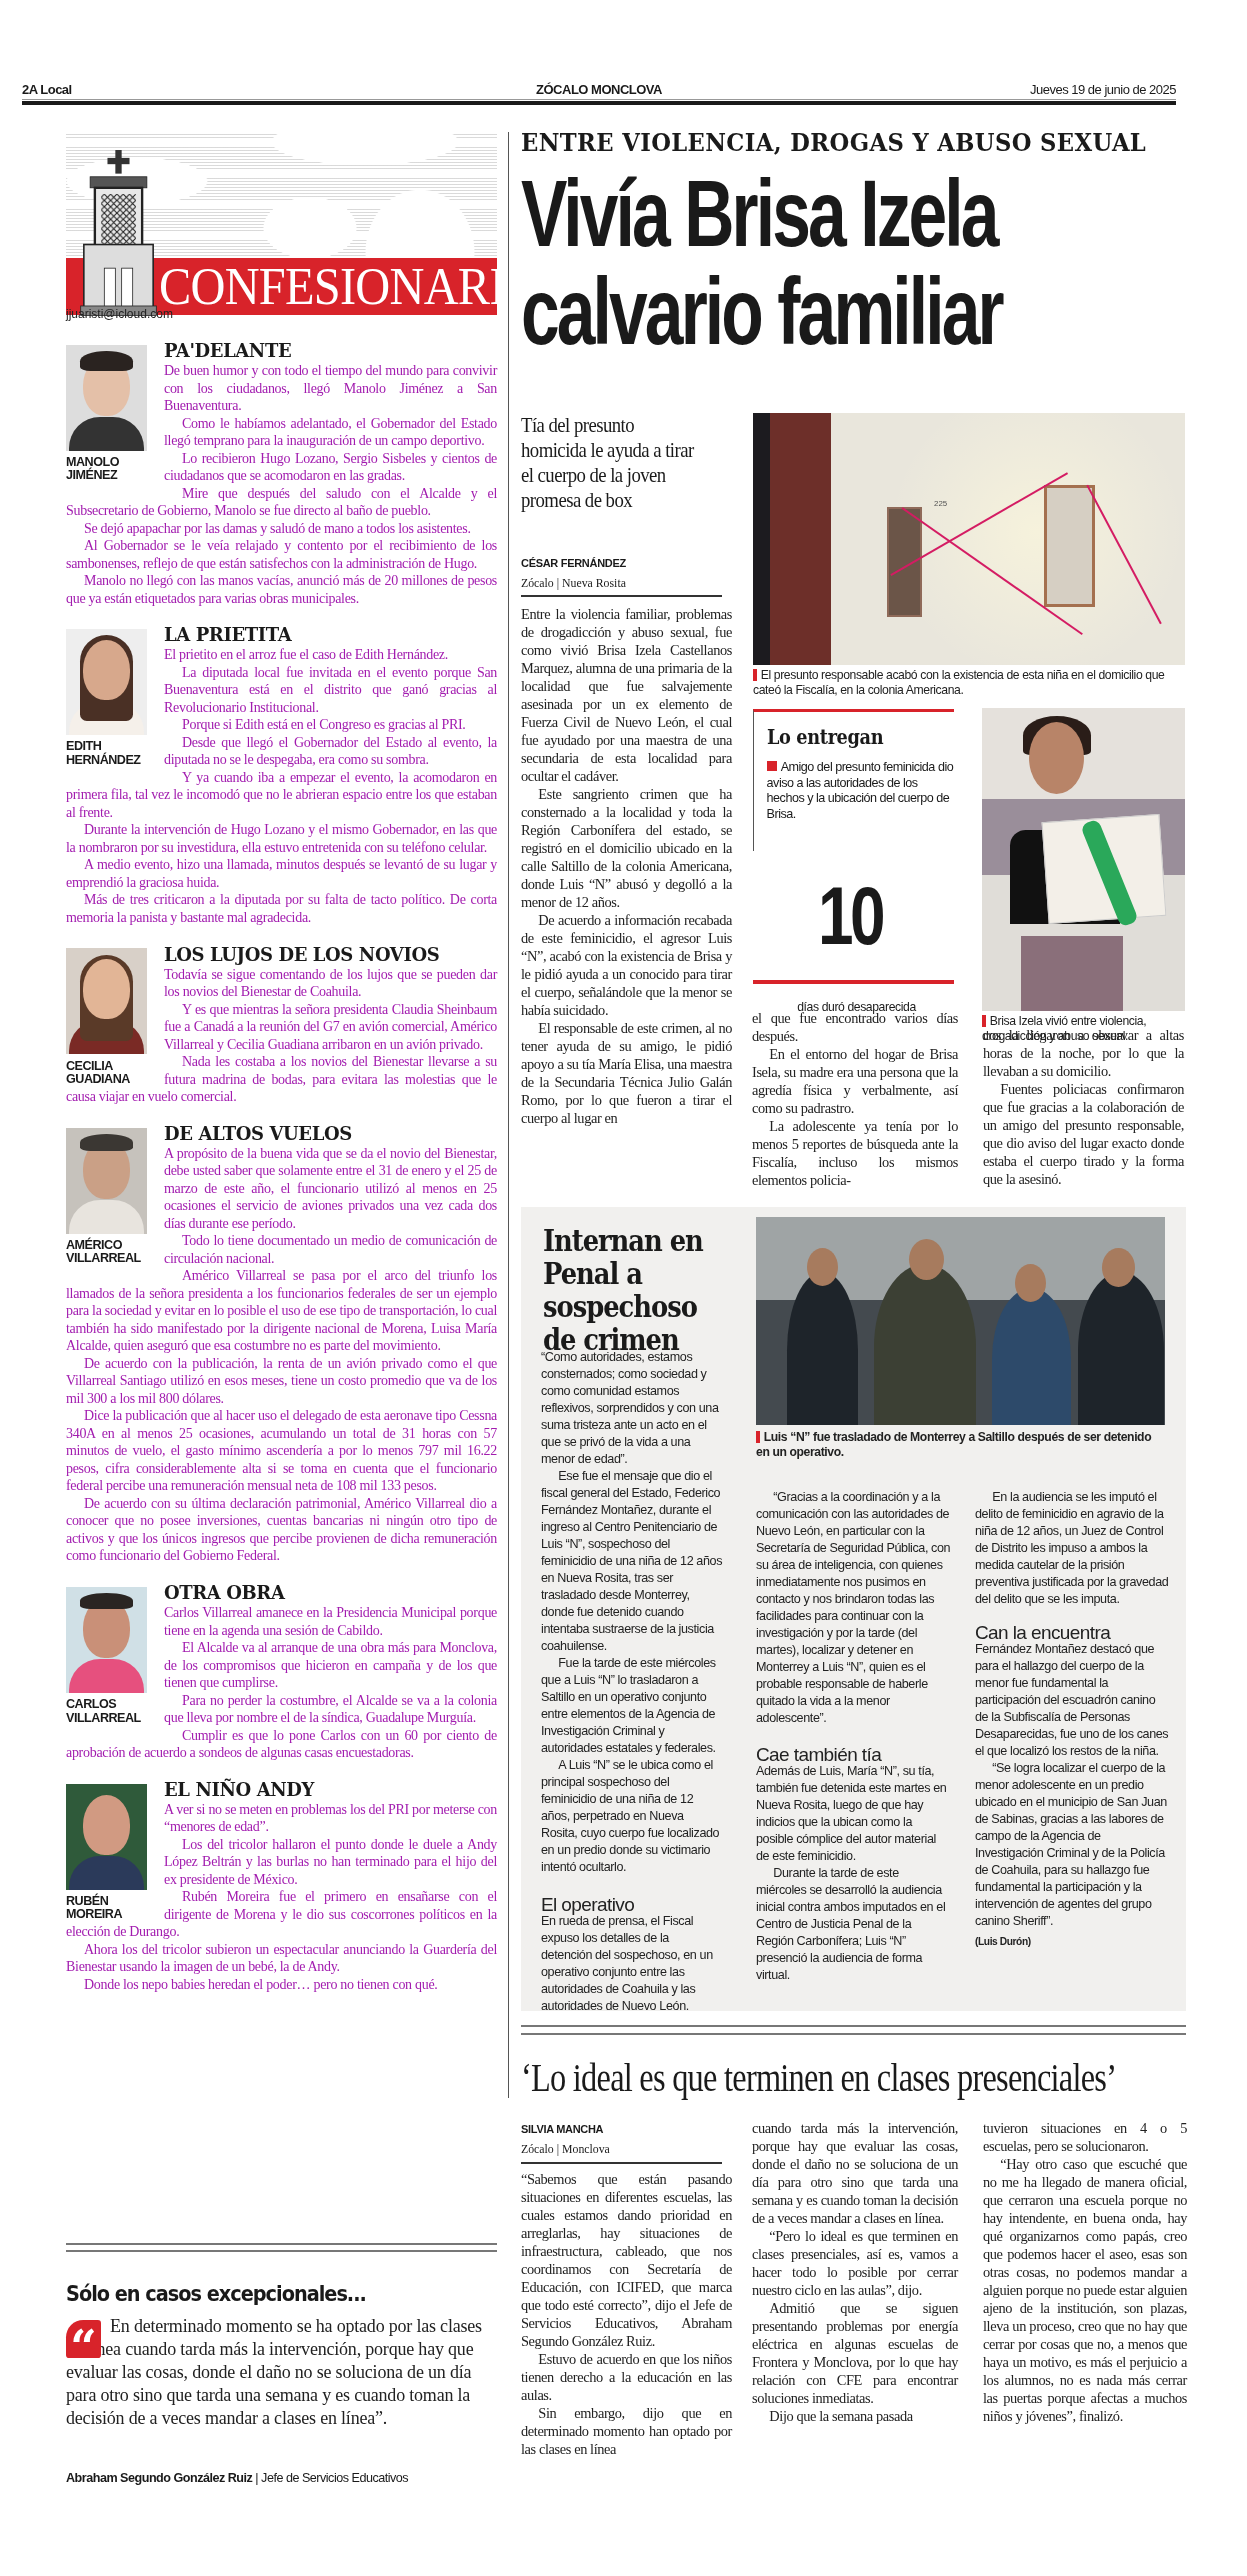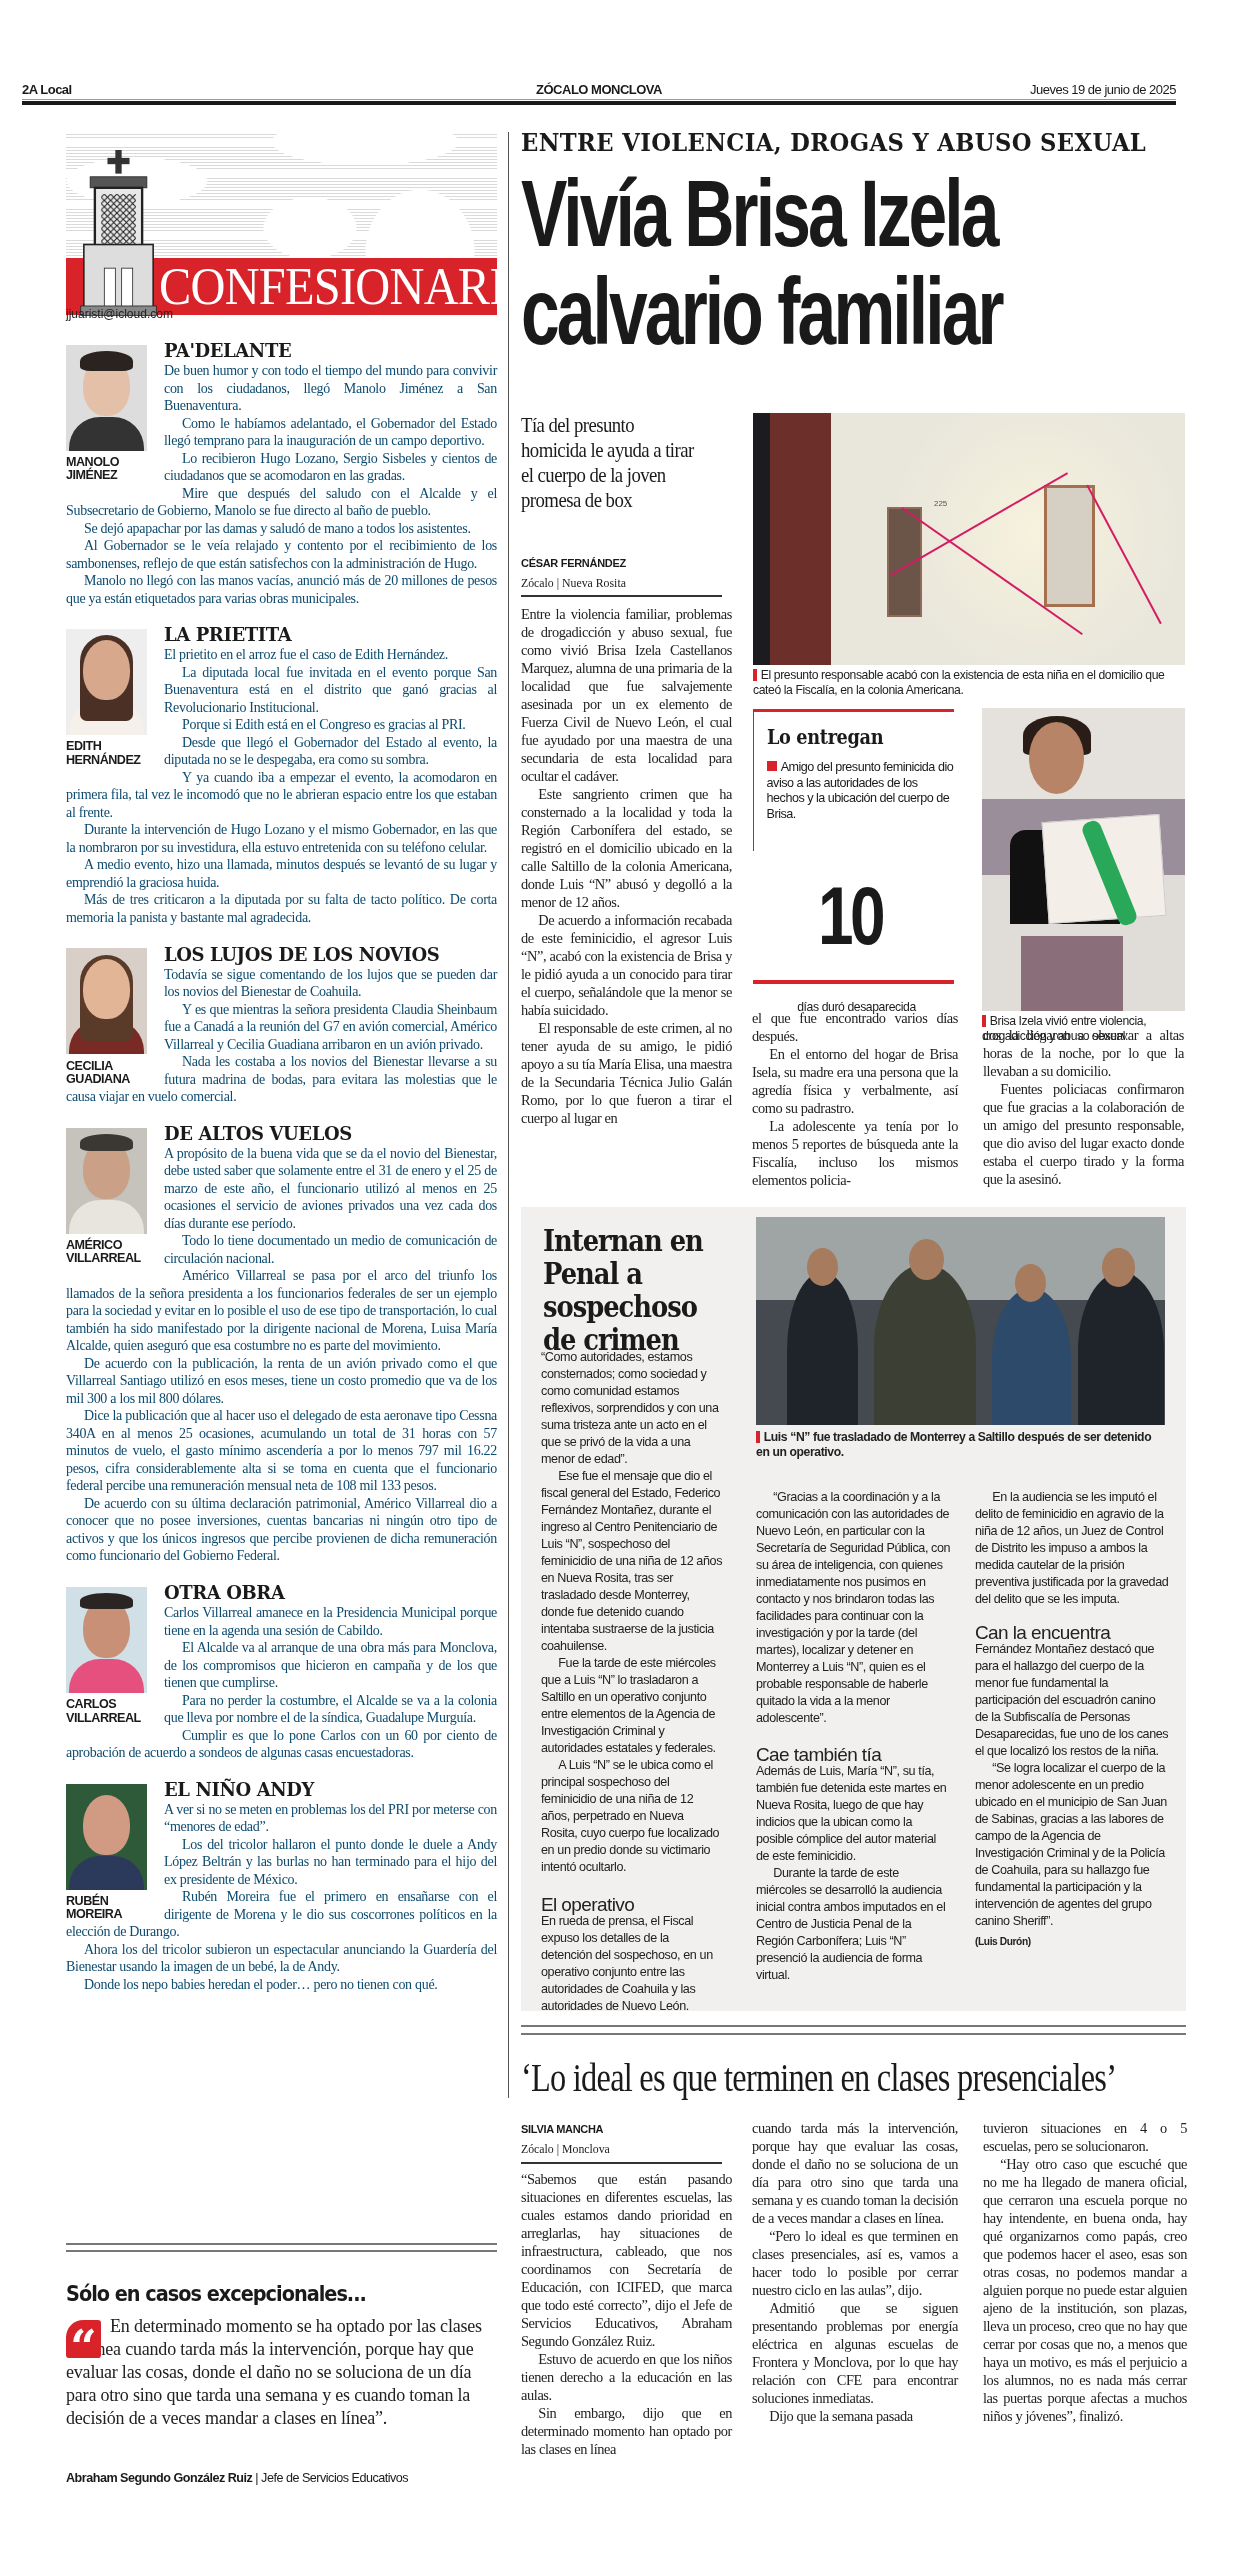--- a/index.html
+++ b/index.html
@@ -34,21 +34,21 @@
 
   
   .col-left { left: 66px; top: 340px; width: 431px; }
   .section { position: relative; margin-bottom: 17.3px; }
   .section .photo { position: absolute; left: 0; top: 4.7px; width: 81px; height: 106px; background: #c9c2bc; overflow: hidden; }
   .section .photo .head { position: absolute; left: 17.3px; top: 11px; width: 47px; height: 60px; border-radius: 50% 50% 46% 46%; background: #d9ad93; }
   .section .photo .body { position: absolute; left: 3.1px; top: 72px; width: 75px; height: 47px; border-radius: 31px 31px 0 0; background: #333; }
   .section .photo .hair { position: absolute; left: 14px; top: 6.3px; width: 53px; height: 31px; border-radius: 50% 50% 20% 20%; background: #3a2a22; }
   .section .pname { position: absolute; left: 0; top: 116px; width: 86px; font-family: "Liberation Sans", sans-serif; font-weight: bold; font-size: 12.6px; line-height: 13.4px; letter-spacing: -0.5px; color: #1a1a1a; }
   .section h3 { margin-left: 98px; font-family: "DejaVu Serif", serif; font-size: 18px; line-height: 22px; font-weight: bold; letter-spacing: -0.4px; }
-  .section .txt { font-size: 14px; line-height: 17.5px; text-align: justify; color: #0c4a6e; letter-spacing: -0.3px; }
+  .section .txt { font-size: 14px; line-height: 17.5px; text-align: justify; color: #a21caf; letter-spacing: -0.3px; }
   .section .txt p { text-indent: 18px; }
   .section .txt p.first { text-indent: 0; }
   .section .wrap { float: left; width: 98px; height: 157px; }
 
   
   .vrule { left: 508px; top: 132px; width: 0.8px; height: 1966px; background: #555; }
 
   
   .kicker { left: 521px; top: 128px; font-family: "DejaVu Serif", serif; font-weight: bold; font-size: 24.4px; letter-spacing: 0.4px; transform: scaleX(0.93); transform-origin: left; white-space: nowrap; }
   .headline { left: 521px; top: 165px; width: 653px; font-family: "Liberation Sans", sans-serif; font-weight: bold; font-size: 94px; line-height: 98px; letter-spacing: -3.9px; transform: scaleX(0.74); transform-origin: left; white-space: nowrap; }

